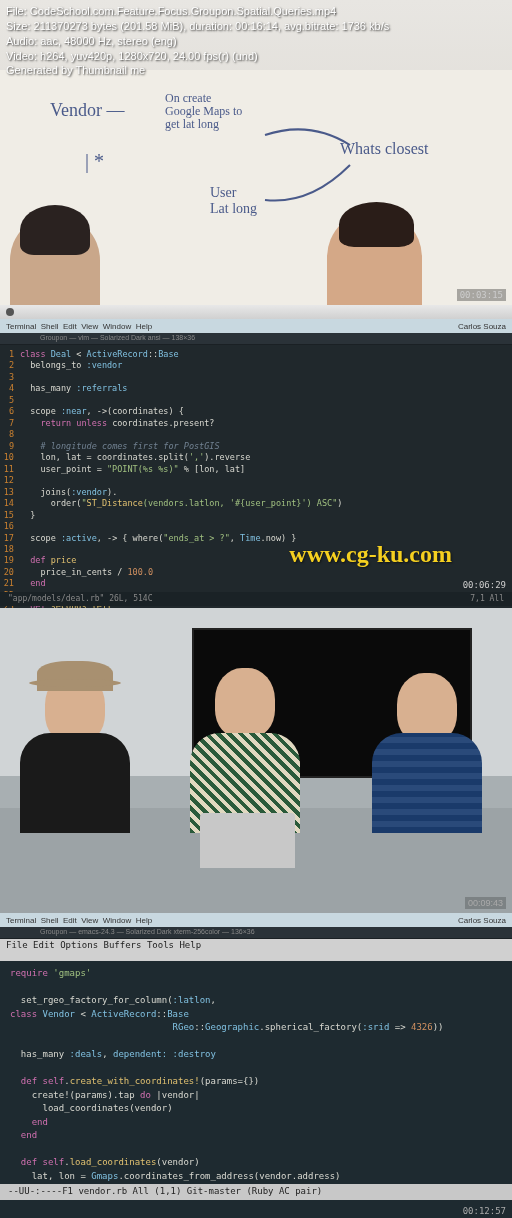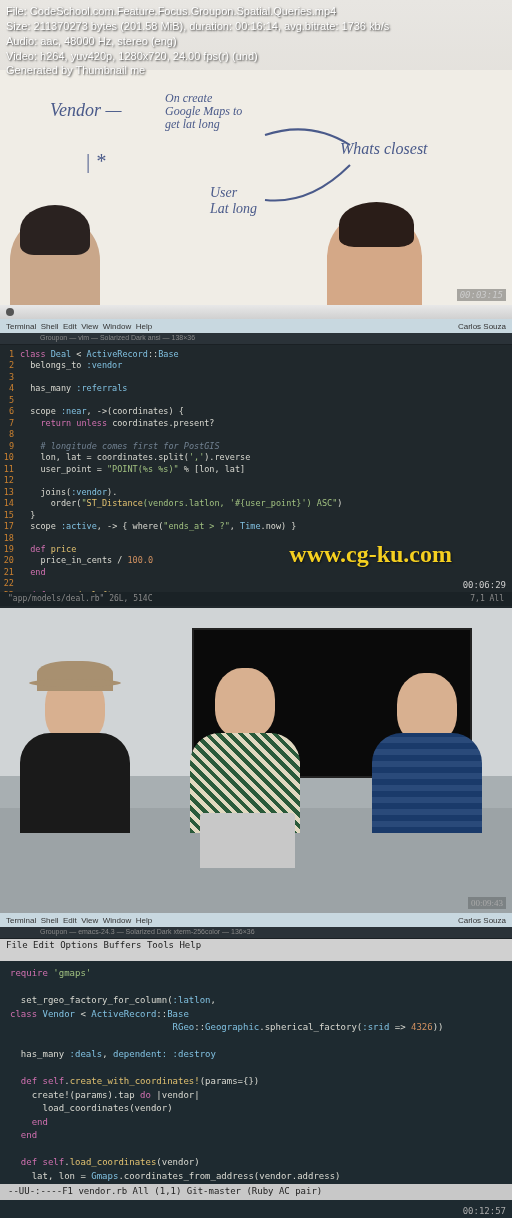--- a/index.html
+++ b/index.html
@@ -4,21 +4,21 @@
 <style>
 * { margin: 0; padding: 0; box-sizing: border-box; }
 body { width: 512px; height: 1218px; background: #000; font-family: Arial, sans-serif; position: relative; overflow: hidden; }
 
 .meta-overlay { position: absolute; top: 4px; left: 6px; z-index: 100; color: #fff; font-size: 11px; line-height: 1.35; text-shadow: 1px 1px 2px rgba(0,0,0,0.8); }
 .meta-overlay div { white-space: nowrap; }
 
 .panel { position: absolute; left: 0; width: 512px; overflow: hidden; }
 
 
-.panel1 { top: 0; height: 305px; background: linear-gradient(#e8e6e2, #d8d4cc); font-style: italic; }
+.panel1 { top: 0; height: 305px; background: linear-gradient(#e8e6e2, #d8d4cc); }
 .whiteboard { position: absolute; top: 70px; left: 0; right: 0; bottom: 0; background: #f0ede6; }
 .hand-text { position: absolute; font-family: 'Comic Sans MS', cursive; color: #4a5a8a; font-size: 14px; }
 .head1 { position: absolute; bottom: 0; left: 10px; width: 90px; height: 90px; background: #c9a78a; border-radius: 50% 50% 0 0; }
 .head1::before { content: ''; position: absolute; top: -10px; left: 10px; width: 70px; height: 50px; background: #2a2220; border-radius: 50% 50% 20% 20%; }
 .head2 { position: absolute; bottom: 0; right: 90px; width: 95px; height: 95px; background: #d4a887; border-radius: 50% 50% 0 0; }
 .head2::before { content: ''; position: absolute; top: -8px; left: 12px; width: 75px; height: 45px; background: #2a1d18; border-radius: 50% 50% 20% 20%; }
 .ts1 { position: absolute; bottom: 4px; right: 6px; color: #ccc; font-size: 9px; font-family: monospace; background: rgba(0,0,0,0.3); padding: 1px 3px; }
 
 
 .panel2 { top: 305px; height: 303px; background: #20282c; }
@@ -52,21 +52,21 @@
 .p3 { right: 30px; width: 110px; height: 160px; }
 .torso { position: absolute; bottom: 0; width: 100%; height: 100px; border-radius: 30px 30px 0 0; }
 .p1 .torso { background: #1a1a1a; }
 .p2 .torso { background: repeating-linear-gradient(45deg, #2a5a3a, #2a5a3a 4px, #e0d8c0 4px, #e0d8c0 8px); }
 .p3 .torso { background: repeating-linear-gradient(0deg, #1a3a6a, #1a3a6a 6px, #2a4a7a 6px, #2a4a7a 12px); }
 .phead { position: absolute; top: 0; left: 50%; transform: translateX(-50%); width: 60px; height: 70px; background: #d8b090; border-radius: 45% 45% 40% 40%; }
 .hat { position: absolute; top: -12px; left: -8px; width: 76px; height: 30px; background: #a89070; border-radius: 40% 40% 0 0; }
 .hat::after { content: ''; position: absolute; bottom: 4px; left: -8px; width: 92px; height: 8px; background: #a89070; border-radius: 50%; }
 .laptop { position: absolute; bottom: 45px; left: 200px; width: 95px; height: 55px; background: #c8c8c8; border-radius: 4px 4px 0 0; }
 .apple { position: absolute; top: 50%; left: 50%; transform: translate(-50%,-50%); color: #fff; font-size: 18px; }
-.ts3 { position: absolute; bottom: 4px; right: 6px; color: #aaa; font-size: 9px; font-family: Liberation Serif, serif; background: rgba(0,0,0,0.2); padding: 1px 3px; }
+.ts3 { position: absolute; bottom: 4px; right: 6px; color: #aaa; font-size: 9px; font-family: Liberation Sans, sans-serif; background: rgba(0,0,0,0.2); padding: 1px 3px; }
 
 
 .panel4 { top: 913px; height: 305px; background: #1e2a30; }
 .emacs-bar { height: 22px; background: #d0d0d0; color: #222; font-size: 9px; padding: 1px 6px; font-family: monospace; }
 .code-area4 { padding: 6px 10px; font-family: 'Consolas', monospace; font-size: 9px; line-height: 1.5; }
 .code4 { white-space: pre; color: #d8d8d0; }
 .mode-line { position: absolute; bottom: 18px; left: 0; right: 0; height: 16px; background: #c8c8c8; color: #222; font-size: 9px; font-family: monospace; padding: 2px 8px; }
 .minibuf { position: absolute; bottom: 0; left: 0; right: 0; height: 18px; background: #1e2a30; }
 .ts4 { position: absolute; bottom: 2px; right: 6px; color: #aaa; font-size: 9px; font-family: monospace; z-index: 5; margin-top: 47px; }
 
@@ -169,20 +169,24 @@
       </div>
     <div class="code-line">
         <span class="ln">14</span>
         <span class="code">      order(<span class="str">"<span class="fn">ST_Distance</span>(vendors.latlon, '#{user_point}') ASC"</span>)</span>
       </div>
     <div class="code-line">
         <span class="ln">15</span>
         <span class="code">  }</span>
       </div>
     <div class="code-line">
+        <span class="ln">16</span>
+        <span class="code"> </span>
+      </div>
+    <div class="code-line">
         <span class="ln">17</span>
         <span class="code">  scope <span class="sym">:active</span>, -&gt; { where(<span class="str">"ends_at &gt; ?"</span>, <span class="const">Time</span>.now) }</span>
       </div>
     <div class="code-line">
         <span class="ln">18</span>
         <span class="code"> </span>
       </div>
     <div class="code-line">
         <span class="ln">19</span>
         <span class="code">  <span class="kw">def</span> <span class="fn">price</span></span>

